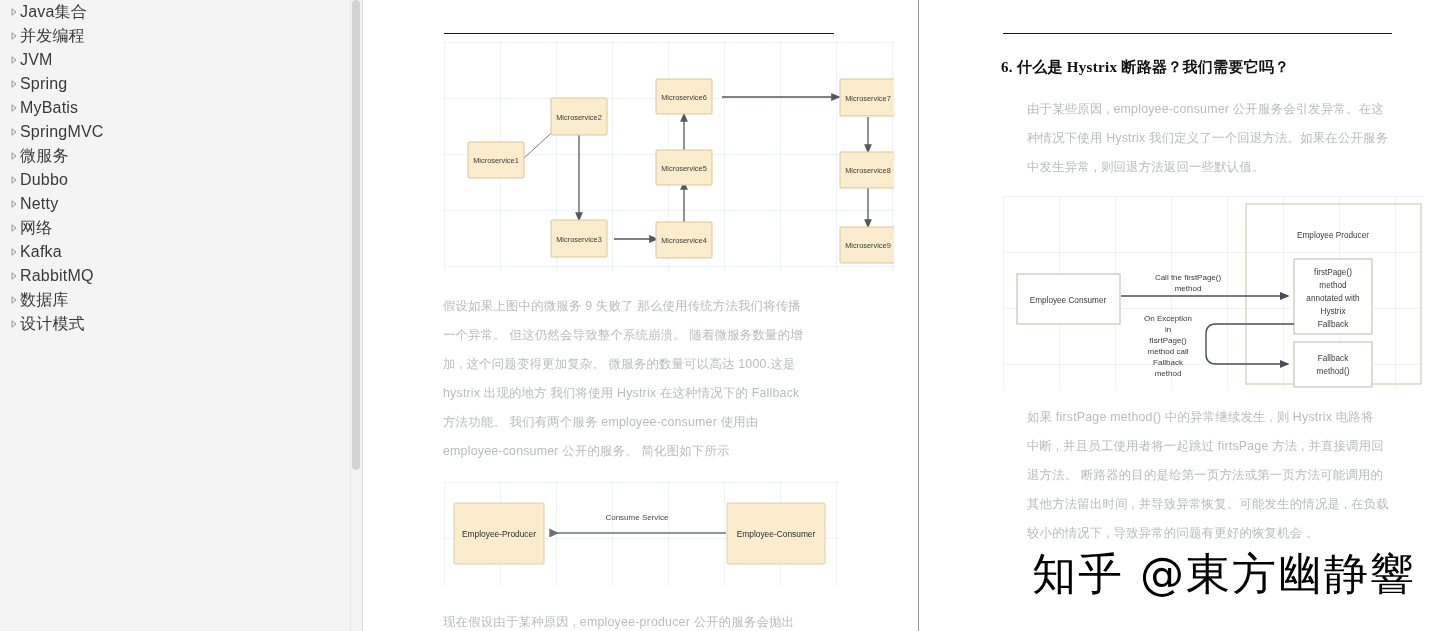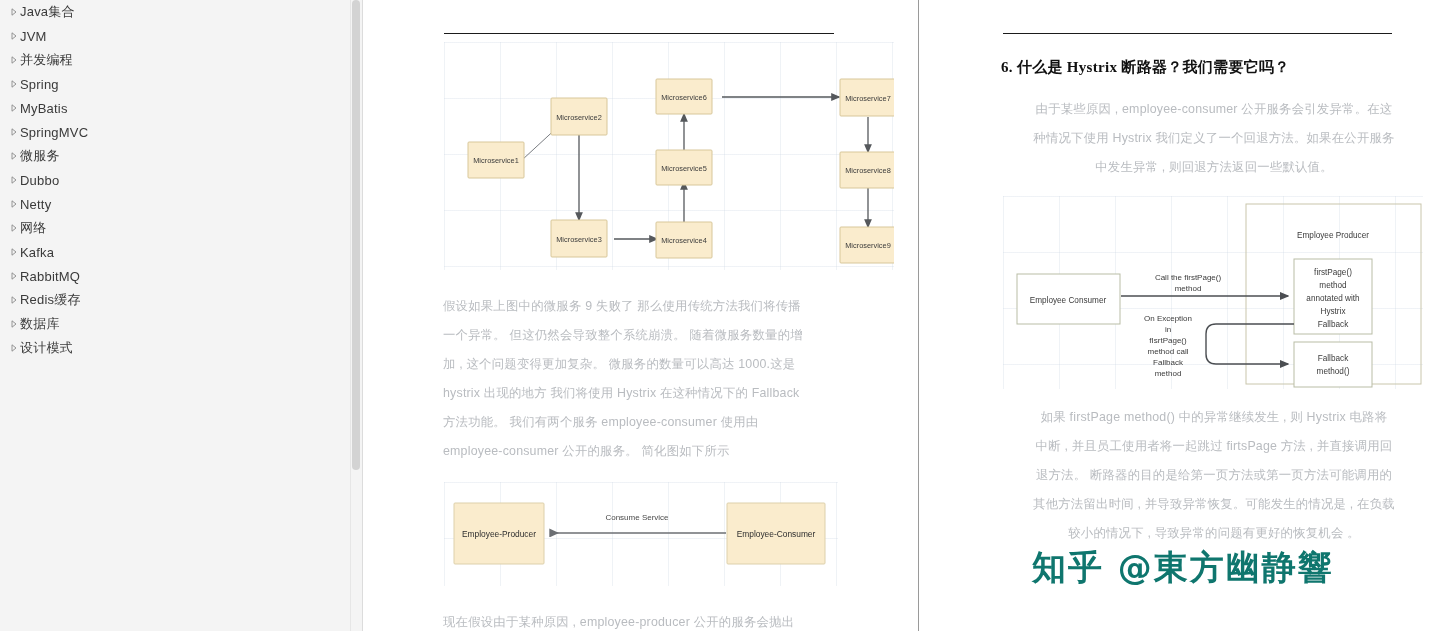--- a/index.html
+++ b/index.html
@@ -11,21 +11,21 @@
   .app{position:relative;width:1440px;height:631px;}
 
   
   .sidebar{
     position:absolute;left:0;top:0;width:350px;height:631px;
     background:#f4f4f4;overflow:hidden;
   }
   .nav-list{list-style:none;margin:0;padding:0;}
   .nav-item{
     display:flex;align-items:center;height:24px;padding-left:8px;
-    font-size:13px;color:#3a3a3a;cursor:pointer;
+    font-size:16px;color:#3a3a3a;cursor:pointer;
   }
   .caret{
     width:12px;flex:0 0 12px;display:flex;align-items:center;justify-content:center;
   }
   .caret svg{display:block;}
   .nav-label{white-space:nowrap;letter-spacing:.2px;}
 
   
   .sb-track{
     position:absolute;left:350px;top:0;width:12px;height:631px;
@@ -59,21 +59,21 @@
   .heading{
     margin:24px 0 0 18px;font-family:"Liberation Serif","DejaVu Serif",serif;
     font-weight:bold;font-size:15px;color:#111;letter-spacing:.3px;
   }
 
   .para{
     margin:0;color:#b9bcc0;font-size:12.4px;line-height:29px;
     letter-spacing:.2px;white-space:nowrap;
   }
   .para.left{margin-left:20px;}
-  .para.right{margin-left:32px;text-align:center;}
+  .para.right{margin-left:44px;}
   .para-block.lead{margin-top:22px;}
 
   
   .fig{position:relative;background:#ffffff;}
   .grid{
     position:absolute;inset:0;
     background-image:
       linear-gradient(to right,rgba(203,214,226,.30) 1px,transparent 1px),
       linear-gradient(to bottom,rgba(203,214,226,.30) 1px,transparent 1px);
     background-size:56px 56px;
@@ -96,22 +96,22 @@
   .wf-line{stroke:#4b4e52;stroke-width:1.4;fill:none;}
 
   .ep-box{fill:#faeccd;stroke:#ddd0ab;stroke-width:1;}
   .ep-text{font-family:"Liberation Sans",sans-serif;font-size:8.4px;fill:#2f2f2f;text-anchor:middle;}
   .ep-lbl{font-family:"Liberation Sans",sans-serif;font-size:8px;fill:#4a4a4a;text-anchor:middle;}
   .ep-line{stroke:#6c6f73;stroke-width:1.4;fill:none;}
 
   
   .watermark{
     position:absolute;left:1032px;top:545px;
-    font-family:"DejaVu Sans",sans-serif;font-size:34px;color:#0f766e;
-    letter-spacing:2px;white-space:nowrap;user-select:none;font-weight:bold;
+    font-family:"DejaVu Sans",sans-serif;font-size:44px;color:#000000;
+    letter-spacing:2px;white-space:nowrap;user-select:none;
   }
 </style>
 </head>
 <body>
 
 <div class="app">
 
   <nav class="sidebar">
     <ul class="nav-list" id="nav-list">
         <li class="nav-item">
@@ -121,36 +121,36 @@
             </svg>
           </span>
           <span class="nav-label">Java集合</span>
         </li>
         <li class="nav-item">
           <span class="caret">
             <svg width="6" height="8" viewBox="0 0 6 8">
               <path d="M1 0.8 L5 4 L1 7.2 Z" fill="none" stroke="#8a8a8a" stroke-width="0.9"></path>
             </svg>
           </span>
+          <span class="nav-label">并发编程</span>
+        </li>
+        <li class="nav-item">
+          <span class="caret">
+            <svg width="6" height="8" viewBox="0 0 6 8">
+              <path d="M1 0.8 L5 4 L1 7.2 Z" fill="none" stroke="#8a8a8a" stroke-width="0.9"></path>
+            </svg>
+          </span>
           <span class="nav-label">JVM</span>
         </li>
         <li class="nav-item">
           <span class="caret">
             <svg width="6" height="8" viewBox="0 0 6 8">
               <path d="M1 0.8 L5 4 L1 7.2 Z" fill="none" stroke="#8a8a8a" stroke-width="0.9"></path>
             </svg>
           </span>
-          <span class="nav-label">并发编程</span>
-        </li>
-        <li class="nav-item">
-          <span class="caret">
-            <svg width="6" height="8" viewBox="0 0 6 8">
-              <path d="M1 0.8 L5 4 L1 7.2 Z" fill="none" stroke="#8a8a8a" stroke-width="0.9"></path>
-            </svg>
-          </span>
           <span class="nav-label">Spring</span>
         </li>
         <li class="nav-item">
           <span class="caret">
             <svg width="6" height="8" viewBox="0 0 6 8">
               <path d="M1 0.8 L5 4 L1 7.2 Z" fill="none" stroke="#8a8a8a" stroke-width="0.9"></path>
             </svg>
           </span>
           <span class="nav-label">MyBatis</span>
         </li>
@@ -202,28 +202,20 @@
           </span>
           <span class="nav-label">Kafka</span>
         </li>
         <li class="nav-item">
           <span class="caret">
             <svg width="6" height="8" viewBox="0 0 6 8">
               <path d="M1 0.8 L5 4 L1 7.2 Z" fill="none" stroke="#8a8a8a" stroke-width="0.9"></path>
             </svg>
           </span>
           <span class="nav-label">RabbitMQ</span>
-        </li>
-        <li class="nav-item">
-          <span class="caret">
-            <svg width="6" height="8" viewBox="0 0 6 8">
-              <path d="M1 0.8 L5 4 L1 7.2 Z" fill="none" stroke="#8a8a8a" stroke-width="0.9"></path>
-            </svg>
-          </span>
-          <span class="nav-label">Redis缓存</span>
         </li>
         <li class="nav-item">
           <span class="caret">
             <svg width="6" height="8" viewBox="0 0 6 8">
               <path d="M1 0.8 L5 4 L1 7.2 Z" fill="none" stroke="#8a8a8a" stroke-width="0.9"></path>
             </svg>
           </span>
           <span class="nav-label">数据库</span>
         </li>
         <li class="nav-item">

